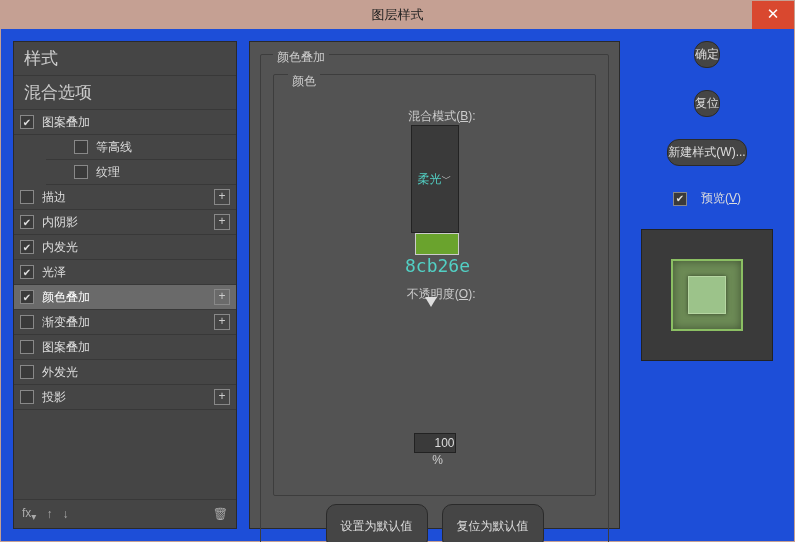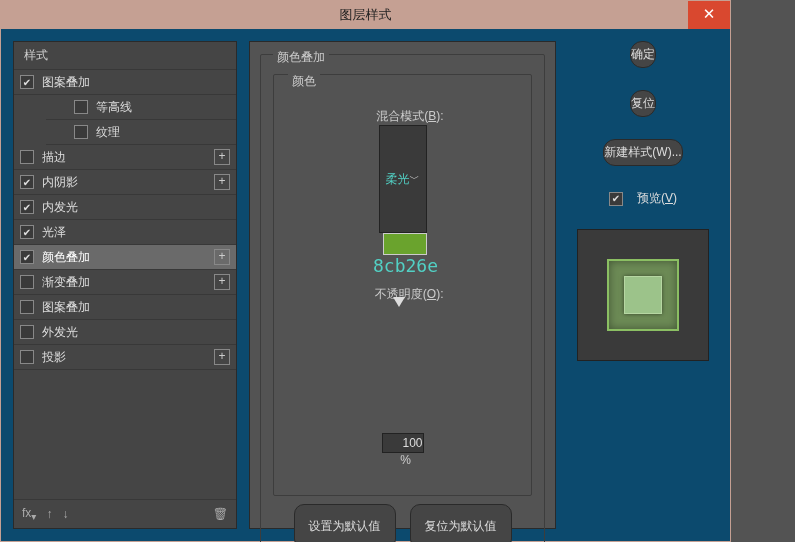--- a/index.html
+++ b/index.html
@@ -1,26 +1,26 @@
 <!DOCTYPE html>
 <html><head>
 <meta charset="utf-8">
 <style>
 * { box-sizing: border-box; margin: 0; padding: 0; font-family: "Microsoft YaHei", sans-serif; }
 body { background: #535353; width: 795px; height: 542px; overflow: hidden; }
 
-.window { width: 731px; height: 542px; border: 1px solid #c5a093; background: #0c4a6e; }
+.window { width: 795px; height: 542px; border: 1px solid #c5a093; background: #1d4ed8; }
 .titlebar { height: 28px; background: #c5a093; position: relative; text-align: center; line-height: 28px; color: #222; font-size: 13px; }
 .close-btn { position: absolute; right: 0; top: 0; width: 42px; height: 28px; background: #d9482f; color: #fff; text-align: center; line-height: 26px; font-size: 15px; }
 
 .content { display: flex; padding: 12px; gap: 12px; height: calc(100% - 28px); }
 
 
 .styles-panel { width: 224px; background: #454545; border: 1px solid #2a2a2a; display: flex; flex-direction: column; }
-.panel-header { padding: 5px 10px; font-size: 12px; color: #ccc; border-bottom: 1px solid #383838; }
+.panel-header { padding: 5px 10px; font-size: 17px; color: #ccc; border-bottom: 1px solid #383838; }
 .style-row { display: flex; align-items: center; padding: 4px 6px; font-size: 12px; color: #ddd; border-bottom: 1px solid #383838; position: relative; height: 25px; }
 .style-row.sub { padding-left: 28px; margin-left: 32px; }
 .style-row.selected { background: #6a6a6a; color: #fff; }
 .chk { width: 14px; height: 14px; border: 1px solid #888; background: #3a3a3a; margin-right: 8px; display: inline-flex; align-items: center; justify-content: center; font-size: 10px; color: #e0e0e0; }
 .chk.on::after { content: "✔"; }
 .add-btn { position: absolute; right: 6px; width: 16px; height: 16px; border: 1px solid #888; color: #ccc; text-align: center; line-height: 13px; font-size: 12px; }
 .panel-footer { margin-top: auto; display: flex; align-items: center; padding: 6px 8px; color: #aaa; font-size: 12px; gap: 10px; border-top: 1px solid #383838; }
 .panel-footer .spacer { flex: 1; }
 
 
@@ -58,20 +58,21 @@
 <div class="window">
   <div class="titlebar">
     <span>图层样式</span>
     <div class="close-btn"><span class="icon">✕</span></div>
   </div>
 
   <div class="content">
 
     <div class="styles-panel">
       <div class="panel-header">样式</div>
+      <div class="panel-header">混合选项</div>
       <div id="style-list">
           <div class="style-row">
             <span class="chk on"></span>
             <span>图案叠加</span>
           </div>
           <div class="style-row sub">
             <span class="chk"></span>
             <span>等高线</span>
           </div>
           <div class="style-row sub">

